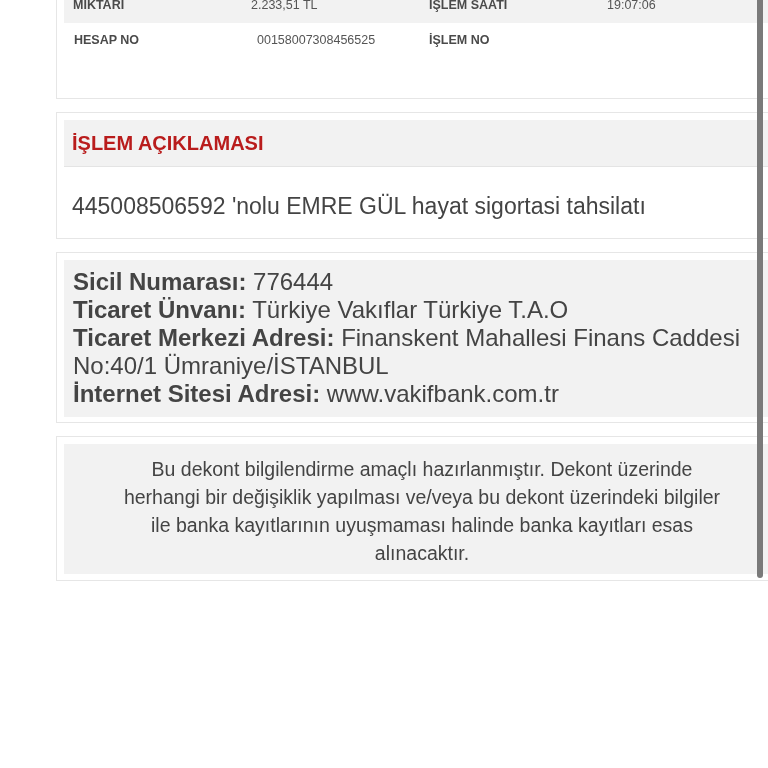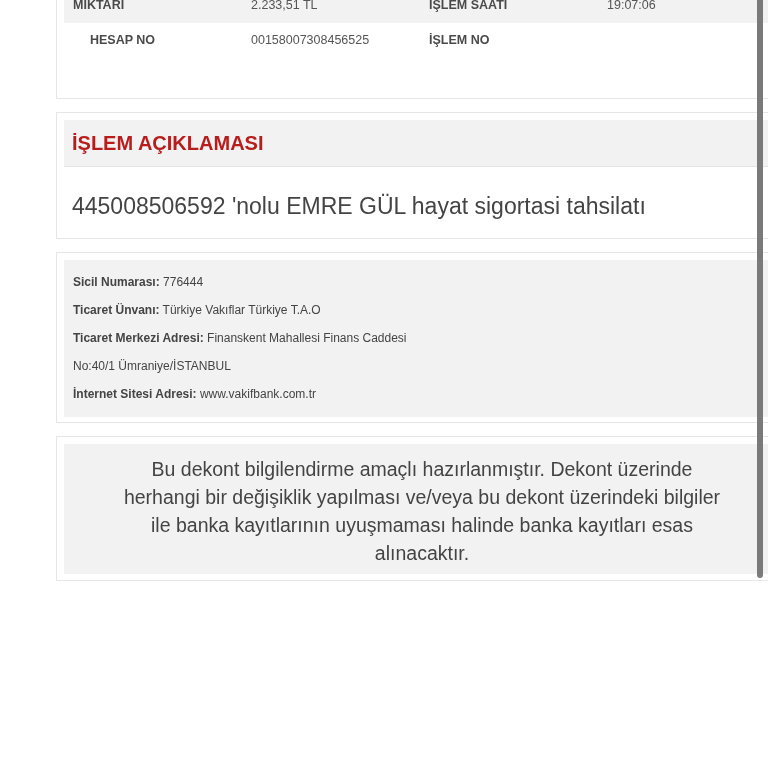--- a/index.html
+++ b/index.html
@@ -46,21 +46,21 @@
   }
 
   
   #card-company { top: 252px; height: 171px; }
   .company-inner {
     position: absolute; left: 7px; right: 0; top: 7px; height: 157px;
     background: #f2f2f2;
   }
   .company-lines {
     position: absolute; left: 9px; top: 8px;
-    font-size: 12px; line-height: 28px; color: #444444;
+    font-size: 24px; line-height: 28px; color: #444444;
   }
   .company-lines .k { font-weight: bold; }
 
   
   #card-disclaimer { top: 436px; height: 145px; }
   .disc-inner {
     position: absolute; left: 7px; right: 0; top: 7px; height: 130px;
     background: #f2f2f2;
   }
   .disc-text {
@@ -81,22 +81,22 @@
 <div class="viewport">
 
   <div class="card" id="card-details">
     <div class="row grey" style="top:7px; width:705px;">
       <span class="cell label" style="left:9px;">MİKTARI</span>
       <span class="cell value" style="left:187px;">2.233,51 TL</span>
       <span class="cell label" style="left:365px;">İŞLEM SAATİ</span>
       <span class="cell value" style="left:543px;">19:07:06</span>
     </div>
     <div class="row" style="top:42px; width:705px;">
-      <span class="cell label" style="left:26px;">HESAP NO</span>
-      <span class="cell value" style="left:187px;">00158007308456525</span>
+      <span class="cell label" style="left:10px;">HESAP NO</span>
+      <span class="cell value" style="left:193px;">00158007308456525</span>
       <span class="cell label" style="left:365px;">İŞLEM NO</span>
     </div>
   </div>
 
   <div class="card" id="card-desc">
     <div class="desc-header">
       <span class="desc-title">İŞLEM AÇIKLAMASI</span>
     </div>
     <div class="desc-body">445008506592 'nolu EMRE GÜL hayat sigortasi tahsilatı</div>
   </div>

